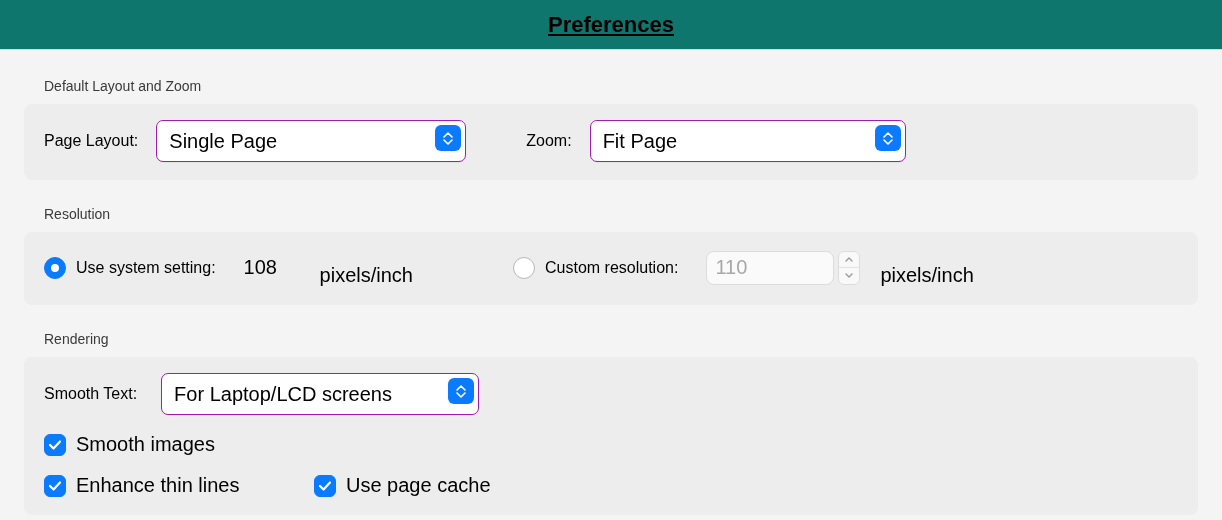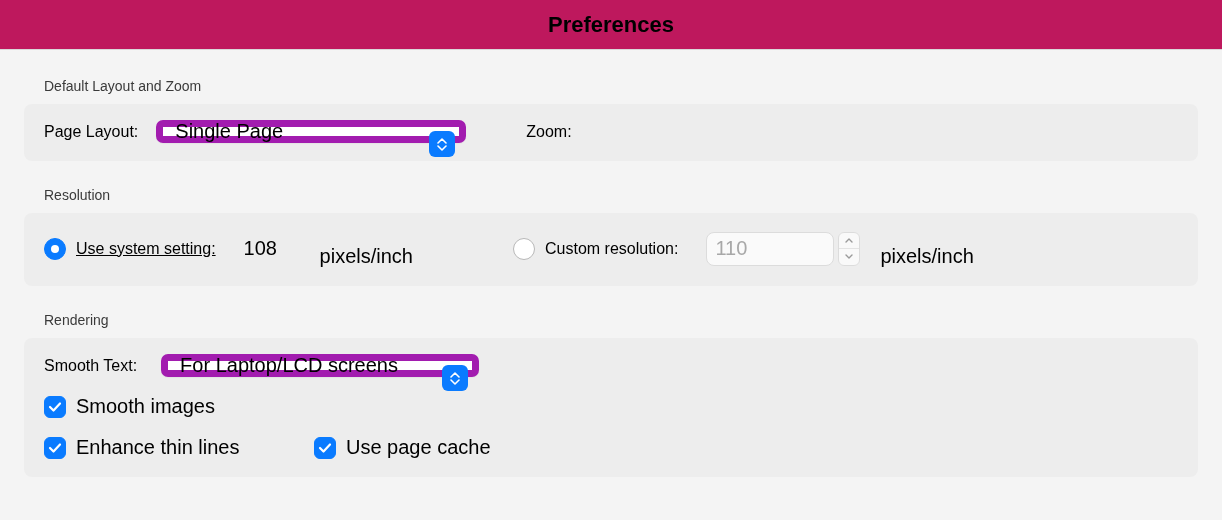--- a/index.html
+++ b/index.html
@@ -11,21 +11,22 @@
     overflow: hidden;
     font-size: 20px;
     color: #000;
   }
   .titlebar {
     height: 50px;
     border-bottom: 1px solid #d9d9d9;
     display: flex;
     align-items: center;
     justify-content: center;
-    background: #be185d;
+    background: #0f766e;
+    text-decoration: underline;
   }
   .titlebar h1 {
     font-size: 22px;
     font-weight: 700;
     text-align: center;
   }
   .content {
     background: #f4f4f4;
     height: calc(100% - 50px);
     padding-top: 28px;
@@ -52,23 +53,23 @@
   .label {
     font-size: 16px;
     margin-right: 18px;
   }
   
   .popup {
     position: relative;
     display: inline-flex;
     align-items: center;
     background: #fff;
-    border: 7px solid #a21caf;
+    border: 1px solid #a21caf;
     border-radius: 7px;
-    height: 23px;
+    height: 42px;
     padding-left: 12px;
     padding-right: 28px;
     box-shadow: 0 1px 1px rgba(0,0,0,0.04);
     font-size: 20px;
     cursor: default;
   }
   .popup .arrows {
     position: absolute;
     right: 4px;
     top: 4px;
@@ -177,28 +178,39 @@
           <svg width="10" height="6" viewBox="0 0 10 6">
               <path d="M1 5 L5 1 L9 5" stroke="#fff" stroke-width="1.6" fill="none" stroke-linecap="round" stroke-linejoin="round"></path>
             </svg>
           <svg width="10" height="6" viewBox="0 0 10 6">
               <path d="M1 1 L5 5 L9 1" stroke="#fff" stroke-width="1.6" fill="none" stroke-linecap="round" stroke-linejoin="round"></path>
             </svg>
         </span>
       </div>
       <div class="gap"></div>
       <span class="label">Zoom:</span>
+      <div class="popup" style="width:316px;">
+        <span>Fit Page</span>
+        <span class="arrows">
+          <svg width="10" height="6" viewBox="0 0 10 6">
+              <path d="M1 5 L5 1 L9 5" stroke="#fff" stroke-width="1.6" fill="none" stroke-linecap="round" stroke-linejoin="round"></path>
+            </svg>
+          <svg width="10" height="6" viewBox="0 0 10 6">
+              <path d="M1 1 L5 5 L9 1" stroke="#fff" stroke-width="1.6" fill="none" stroke-linecap="round" stroke-linejoin="round"></path>
+            </svg>
+        </span>
+      </div>
     </div>
   </div>
 
   <div class="section-label">Resolution</div>
   <div class="panel">
     <div class="row">
       <span class="radio checked"></span>
-      <span class="label" style="margin-right:28px;text-decoration:underline;">Use system setting:</span>
+      <span class="label" style="margin-right:28px;">Use system setting:</span>
       <span class="val-text">108</span>
       <span class="unit">pixels/inch</span>
 
       <div style="flex:0 0 100px;"></div>
 
       <span class="radio"></span>
       <span class="label" style="margin-right:28px;">Custom resolution:</span>
       <input class="num-field" disabled="" value="110" style="">
       <div class="stepper">
         <div class="half">

